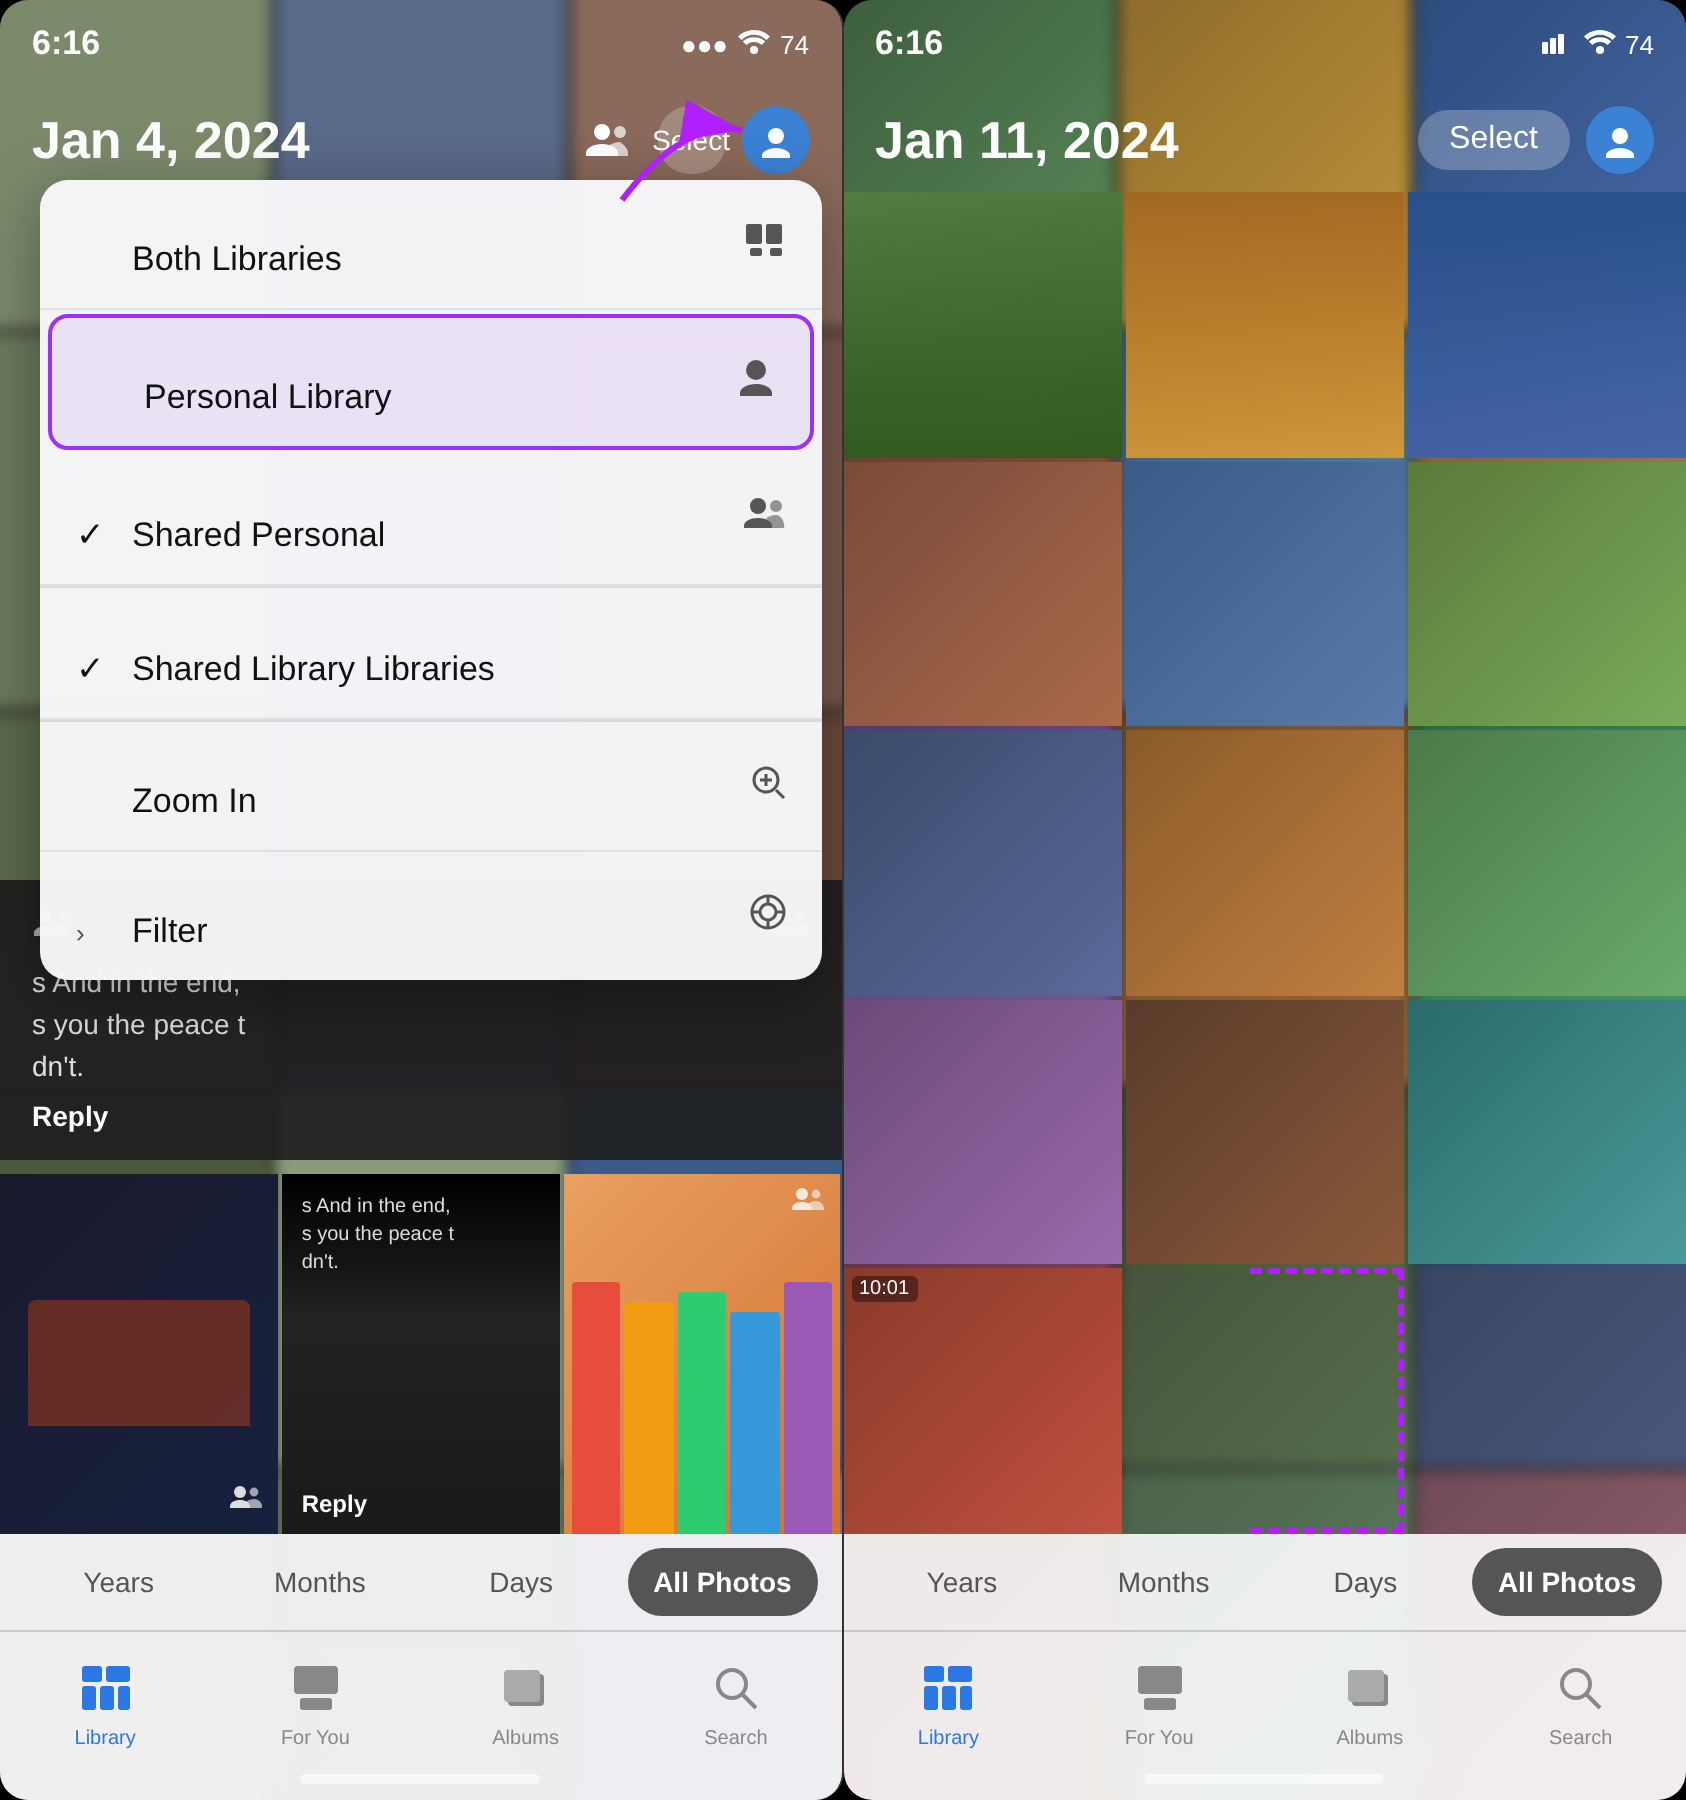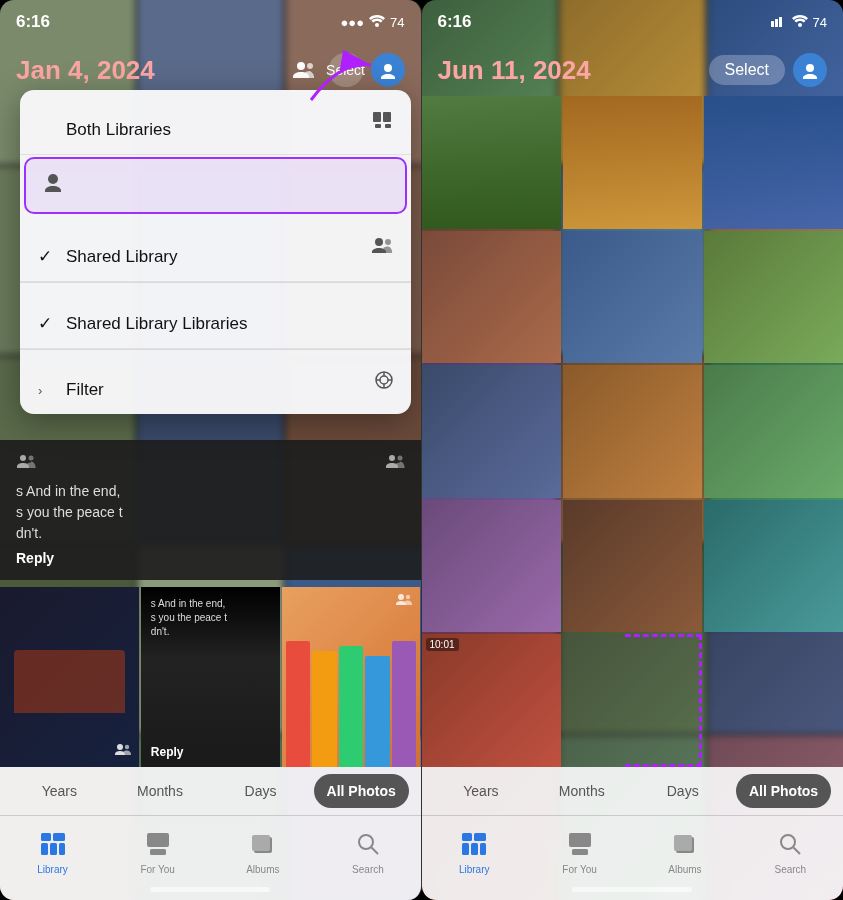--- a/index.html
+++ b/index.html
@@ -70,21 +70,21 @@
       height: 52px;
       display: flex;
       align-items: center;
       justify-content: space-between;
       padding: 0 16px;
       z-index: 10;
     }
     .top-bar-date {
       font-size: 26px;
       font-weight: 700;
-      color: #fca5a5;
+      color: #ffffff;
     }
     .top-bar-actions {
       display: flex;
       align-items: center;
       gap: 8px;
     }
     .top-bar-icon {
       width: 34px;
       height: 34px;
       border-radius: 50%;
@@ -414,32 +414,36 @@
         <svg width="20" height="16" viewBox="0 0 20 16" fill="#555">
             <rect x="0" y="0" width="8" height="10" rx="1" ry="1"></rect>
             <rect x="10" y="0" width="8" height="10" rx="1" ry="1"></rect>
             <rect x="2" y="12" width="6" height="4" rx="1"></rect>
             <rect x="12" y="12" width="6" height="4" rx="1"></rect>
           </svg>
       </span>
     </div>
 
     <div class="menu-item highlighted">
+      <div class="menu-item-left">
+        <span class="menu-check">&nbsp;</span>
+        <span class="menu-label">Personal Library</span>
+      </div>
       <span class="menu-icon">
         <svg width="18" height="20" viewBox="0 0 18 20" fill="#555">
             <circle cx="9" cy="6" r="5"></circle>
             <path d="M9 13c-4.4 0-8 2-8 4.5V19h16v-1.5c0-2.5-3.6-4.5-8-4.5z"></path>
           </svg>
       </span>
     </div>
 
     <div class="menu-item">
       <div class="menu-item-left">
         <span class="menu-check">✓</span>
-        <span class="menu-label">Shared Library</span>
+        <span class="menu-label">Shared Personal</span>
       </div>
       <span class="menu-icon">
         <svg width="22" height="18" viewBox="0 0 22 18" fill="#555">
             <circle cx="8" cy="5" r="4"></circle>
             <path d="M8 11c-3.8 0-7 1.7-7 3.8V16h14v-1.2c0-2.1-3.2-3.8-7-3.8z"></path>
             <circle cx="17" cy="5" r="3" opacity="0.6"></circle>
             <path d="M17 9.5c-2 0-3.8.7-5 1.7 1.3.8 2.1 1.9 2.1 3.3V16h7v-1.2c0-2-1.7-5.3-4.1-5.3z" opacity="0.6"></path>
           </svg>
       </span>
     </div>
@@ -449,20 +453,34 @@
     <div class="menu-item">
       <div class="menu-item-left">
         <span class="menu-check">✓</span>
         <span class="menu-label">Shared Library Libraries</span>
       </div>
       <span class="menu-icon"></span>
     </div>
 
     <div class="menu-divider"></div>
 
+    <div class="menu-item">
+      <div class="menu-item-left">
+        <span class="menu-check">&nbsp;</span>
+        <span class="menu-label">Zoom In</span>
+      </div>
+      <span class="menu-icon">
+        <svg width="18" height="18" viewBox="0 0 18 18" fill="none" stroke="#555" stroke-width="1.5">
+            <circle cx="8" cy="8" r="6"></circle>
+            <line x1="13" y1="13" x2="17" y2="17"></line>
+            <line x1="5" y1="8" x2="11" y2="8"></line>
+            <line x1="8" y1="5" x2="8" y2="11"></line>
+          </svg>
+      </span>
+    </div>
 
 
 
     <div class="menu-item">
       <div class="menu-item-left">
         <span class="menu-check" style="font-size:13px;color:#555;">›</span>
         <span class="menu-label">Filter</span>
       </div>
       <span class="menu-icon">
         <svg width="18" height="18" viewBox="0 0 18 18" fill="none" stroke="#555" stroke-width="1.5">
@@ -639,21 +657,21 @@
             <circle cx="8" cy="10" r="2"></circle>
           </svg>
       </span>
       <span>
         <span>74</span>
       </span>
     </div>
   </div>
 
   <div class="top-bar">
-    <span class="top-bar-date">Jun 11, 2024</span>
+    <span class="top-bar-date">Jan 11, 2024</span>
     <div class="top-bar-actions">
       <button class="select-btn">
         <span>Select</span>
       </button>
       <div class="avatar-btn">
         <svg width="18" height="18" viewBox="0 0 18 18" fill="white">
             <circle cx="9" cy="7" r="4"></circle>
             <path d="M9 13c-4 0-7 2-7 3.5V18h14v-1.5c0-1.5-3-3.5-7-3.5z"></path>
           </svg>
       </div>

